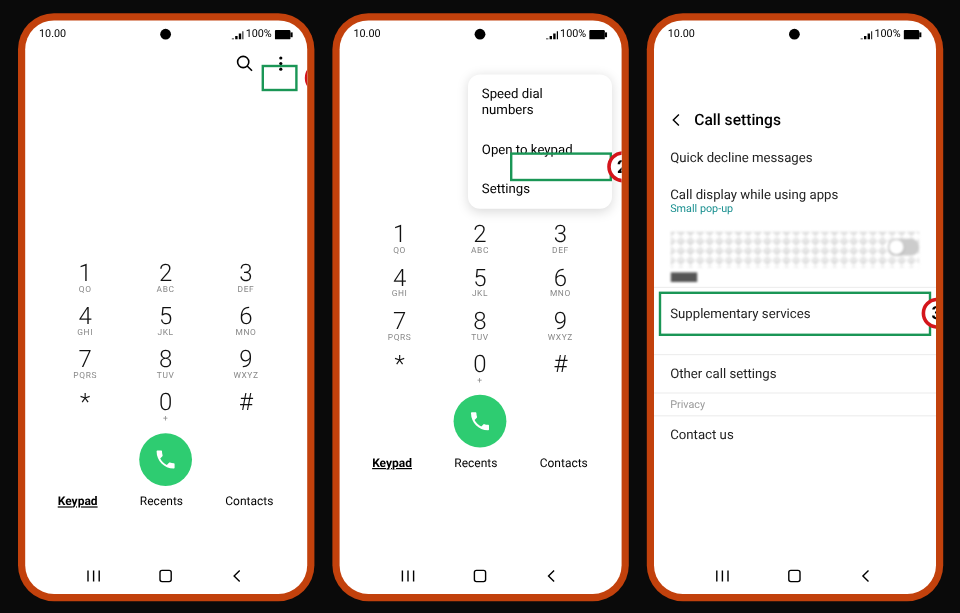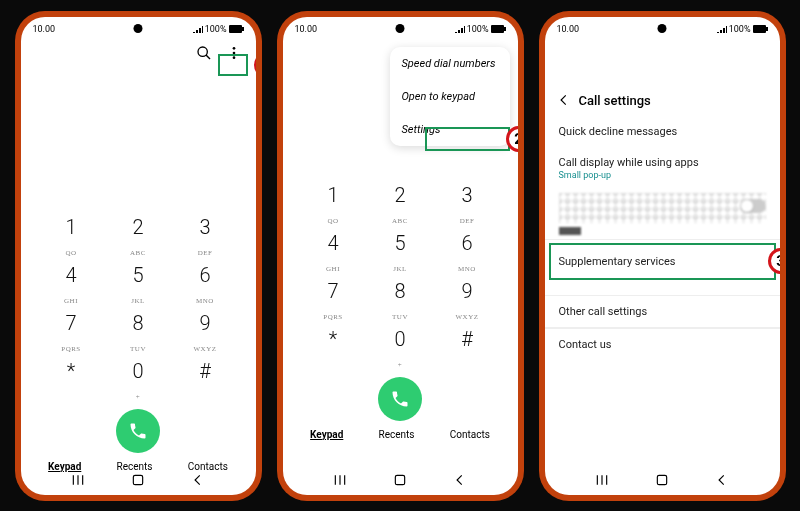--- a/index.html
+++ b/index.html
@@ -87,21 +87,21 @@
     grid-template-columns: repeat(3, 1fr);
     padding: 10px 22px 0;
     gap: 8px 10px;
     margin-top: 138px;
   }
   .key {
     text-align: center;
     padding: 0;
   }
   .key .digit { font-size: 20px; font-weight: 300; line-height: 1; color: #111; }
-  .key .letters { font-size: 7px; color: #888; letter-spacing: 0.5px; margin-top: 12px; font-family: Liberation Serif, serif; }
+  .key .letters { font-size: 7px; color: #888; letter-spacing: 0.5px; margin-top: 0; }
   .call-btn {
     width: 44px;
     height: 44px;
     background: #2ecc71;
     border-radius: 50%;
     margin: 8px auto 4px;
     display: flex;
     align-items: center;
     justify-content: center;
   }
@@ -117,28 +117,27 @@
     bottom: 0;
     left: 0;
     right: 0;
     display: flex;
     justify-content: space-around;
     padding: 6px 28px 8px;
   }
   
   .dropdown {
     position: absolute;
-    top: 30px;
+    top: 45px;
     right: 8px;
     width: 120px;
     background: #fff;
     border-radius: 10px;
     box-shadow: 0 2px 10px rgba(0,0,0,0.15);
     overflow: hidden;
-    font-style: italic;
   }
   .dropdown-item {
     padding: 10px 12px;
     font-size: 11px;
     position: relative;
   }
   
   .settings-header {
     display: flex;
     align-items: center;
@@ -433,20 +432,21 @@
     </div>
     <div class="pixelated">
       <div class="toggle" style="right:0; top:6px;"></div>
     </div>
     <div class="pix2"></div>
     <div class="divider"></div>
     <div class="settings-item" style="padding-top:15px;padding-bottom:27px;">Supplementary services</div>
     <div class="divider"></div>
     <div class="settings-item">Other call settings</div>
     <div class="divider"></div>
+    <div class="section-label">Privacy</div>
     <div class="divider"></div>
     <div class="settings-item">Contact us</div>
 
     <div class="navbar">
       <svg width="14" height="14" viewBox="0 0 24 24" stroke="#000" stroke-width="2">
           <line x1="4" y1="4" x2="4" y2="20"></line>
           <line x1="12" y1="4" x2="12" y2="20"></line>
           <line x1="20" y1="4" x2="20" y2="20"></line>
         </svg>
       <svg width="14" height="14" viewBox="0 0 24 24" fill="none" stroke="#000" stroke-width="2">

